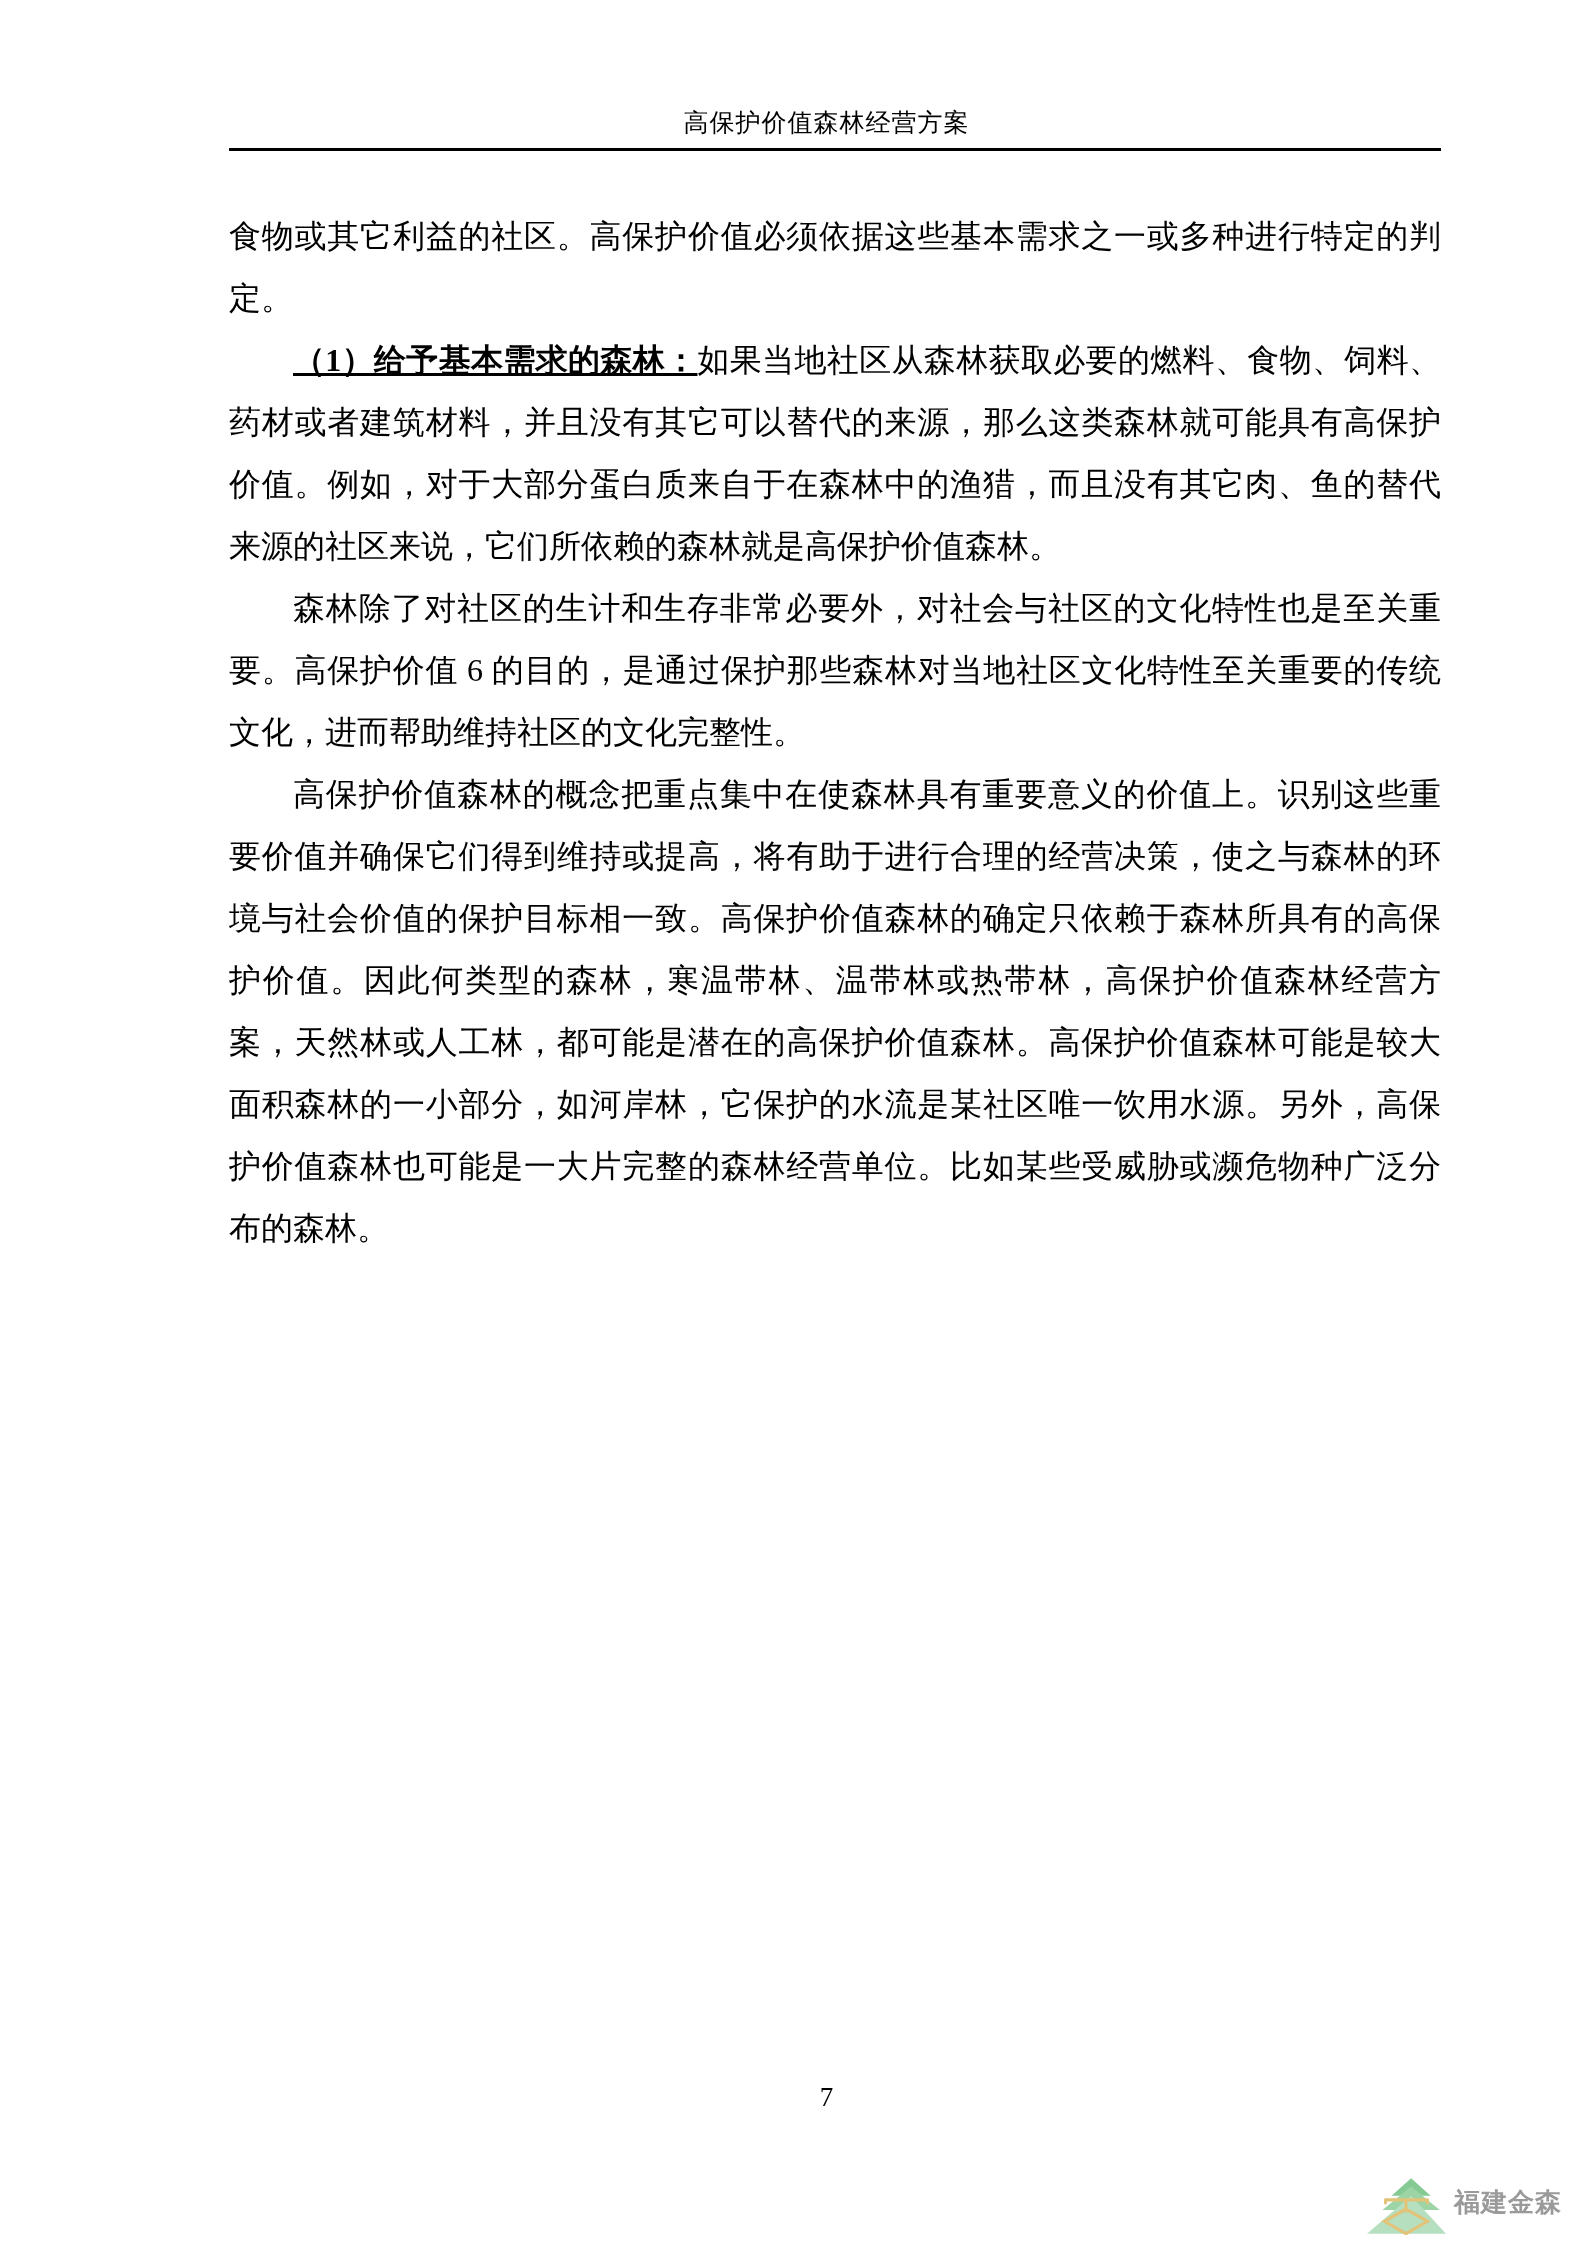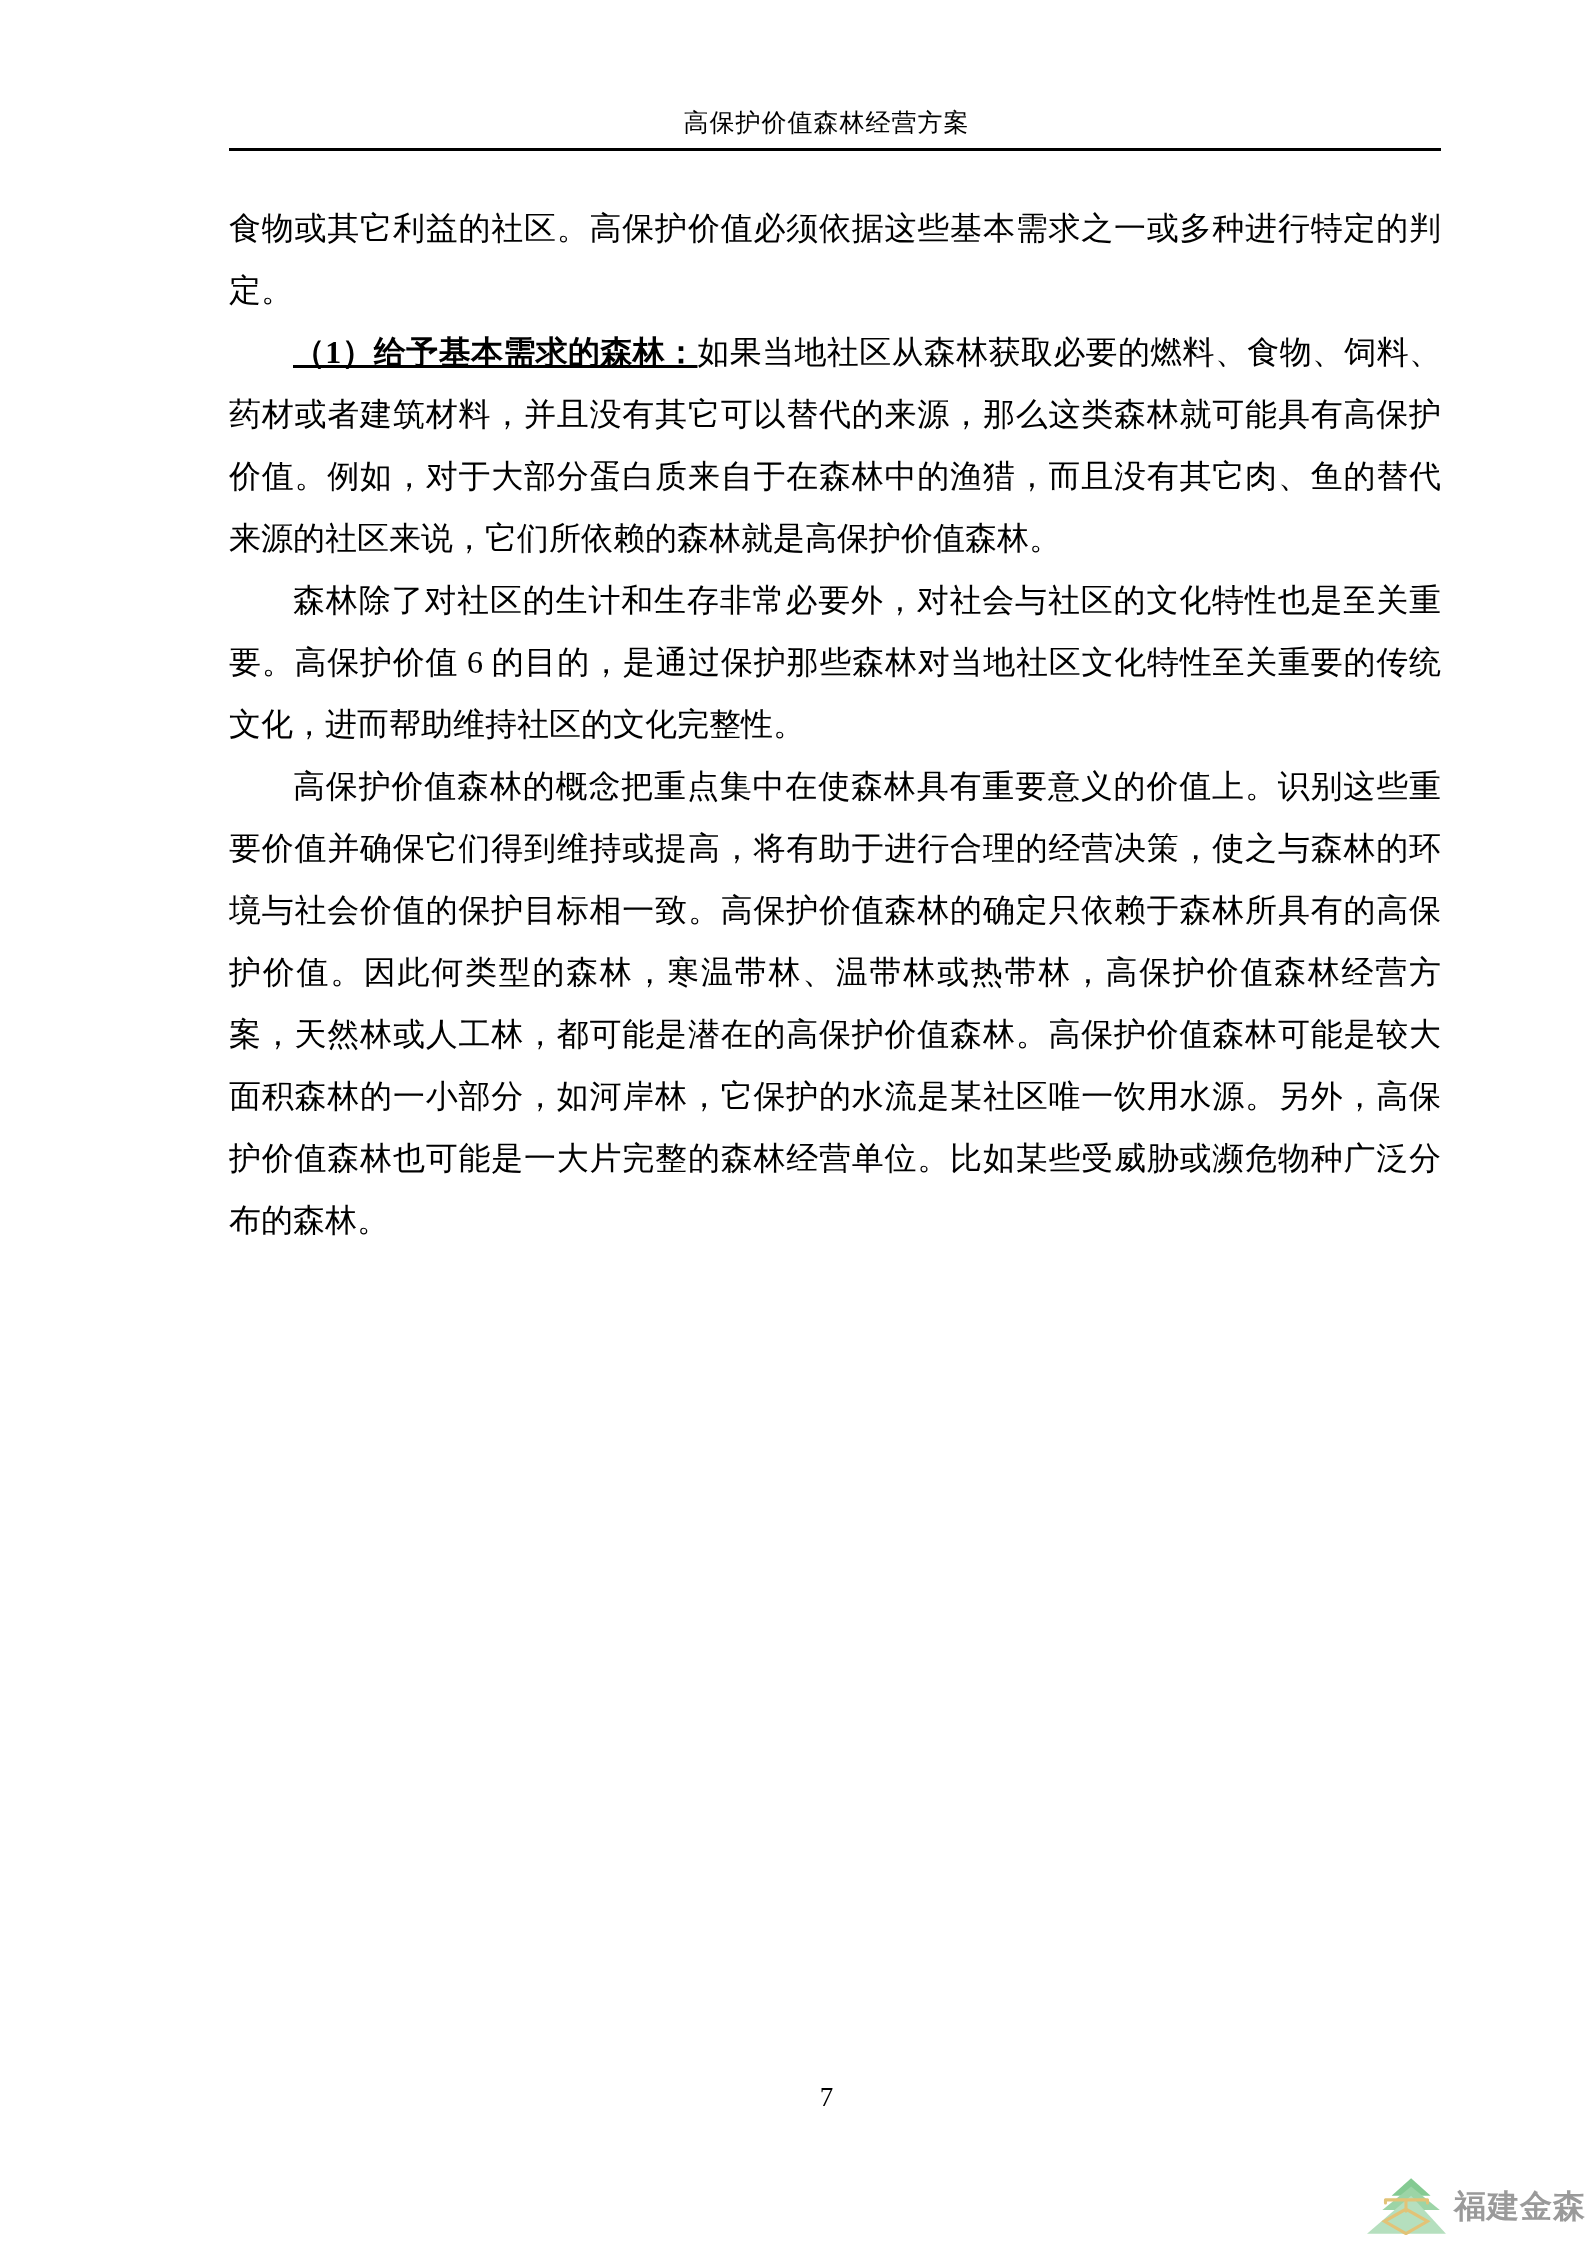--- a/index.html
+++ b/index.html
@@ -27,21 +27,21 @@
   .header-rule {
     position: absolute;
     top: 148px;
     left: 196px;
     width: 1212px;
     height: 3px;
     background: #000000;
   }
   .doc-body {
     position: absolute;
-    top: 197px;
+    top: 205px;
     left: 196px;
     width: 1212px;
     font-size: 32px;
     line-height: 62px;
     text-align: justify;
     text-justify: inter-ideograph;
   }
   .para { margin: 0; padding: 0; text-indent: 2em; }
   .para.continuation { text-indent: 0; }
   .lead { font-weight: bold; text-decoration: underline; }
@@ -59,23 +59,23 @@
     left: 1333px;
     top: 2174px;
     width: 254px;
     height: 71px;
   }
   .logo svg { position: absolute; left: 0; top: 4px; }
   .logo-text {
     position: absolute;
     left: 88px;
     top: 16px;
-    font-family: Liberation Sans, sans-serif;
+    font-family: Liberation Serif, serif;
     font-weight: bold;
-    font-size: 32px;
+    font-size: 26px;
     line-height: 1;
     color: #9a9a9a;
     letter-spacing: 1px;
     white-space: nowrap;
   }
 </style>
 </head>
 <body>
 
 <div class="page">

